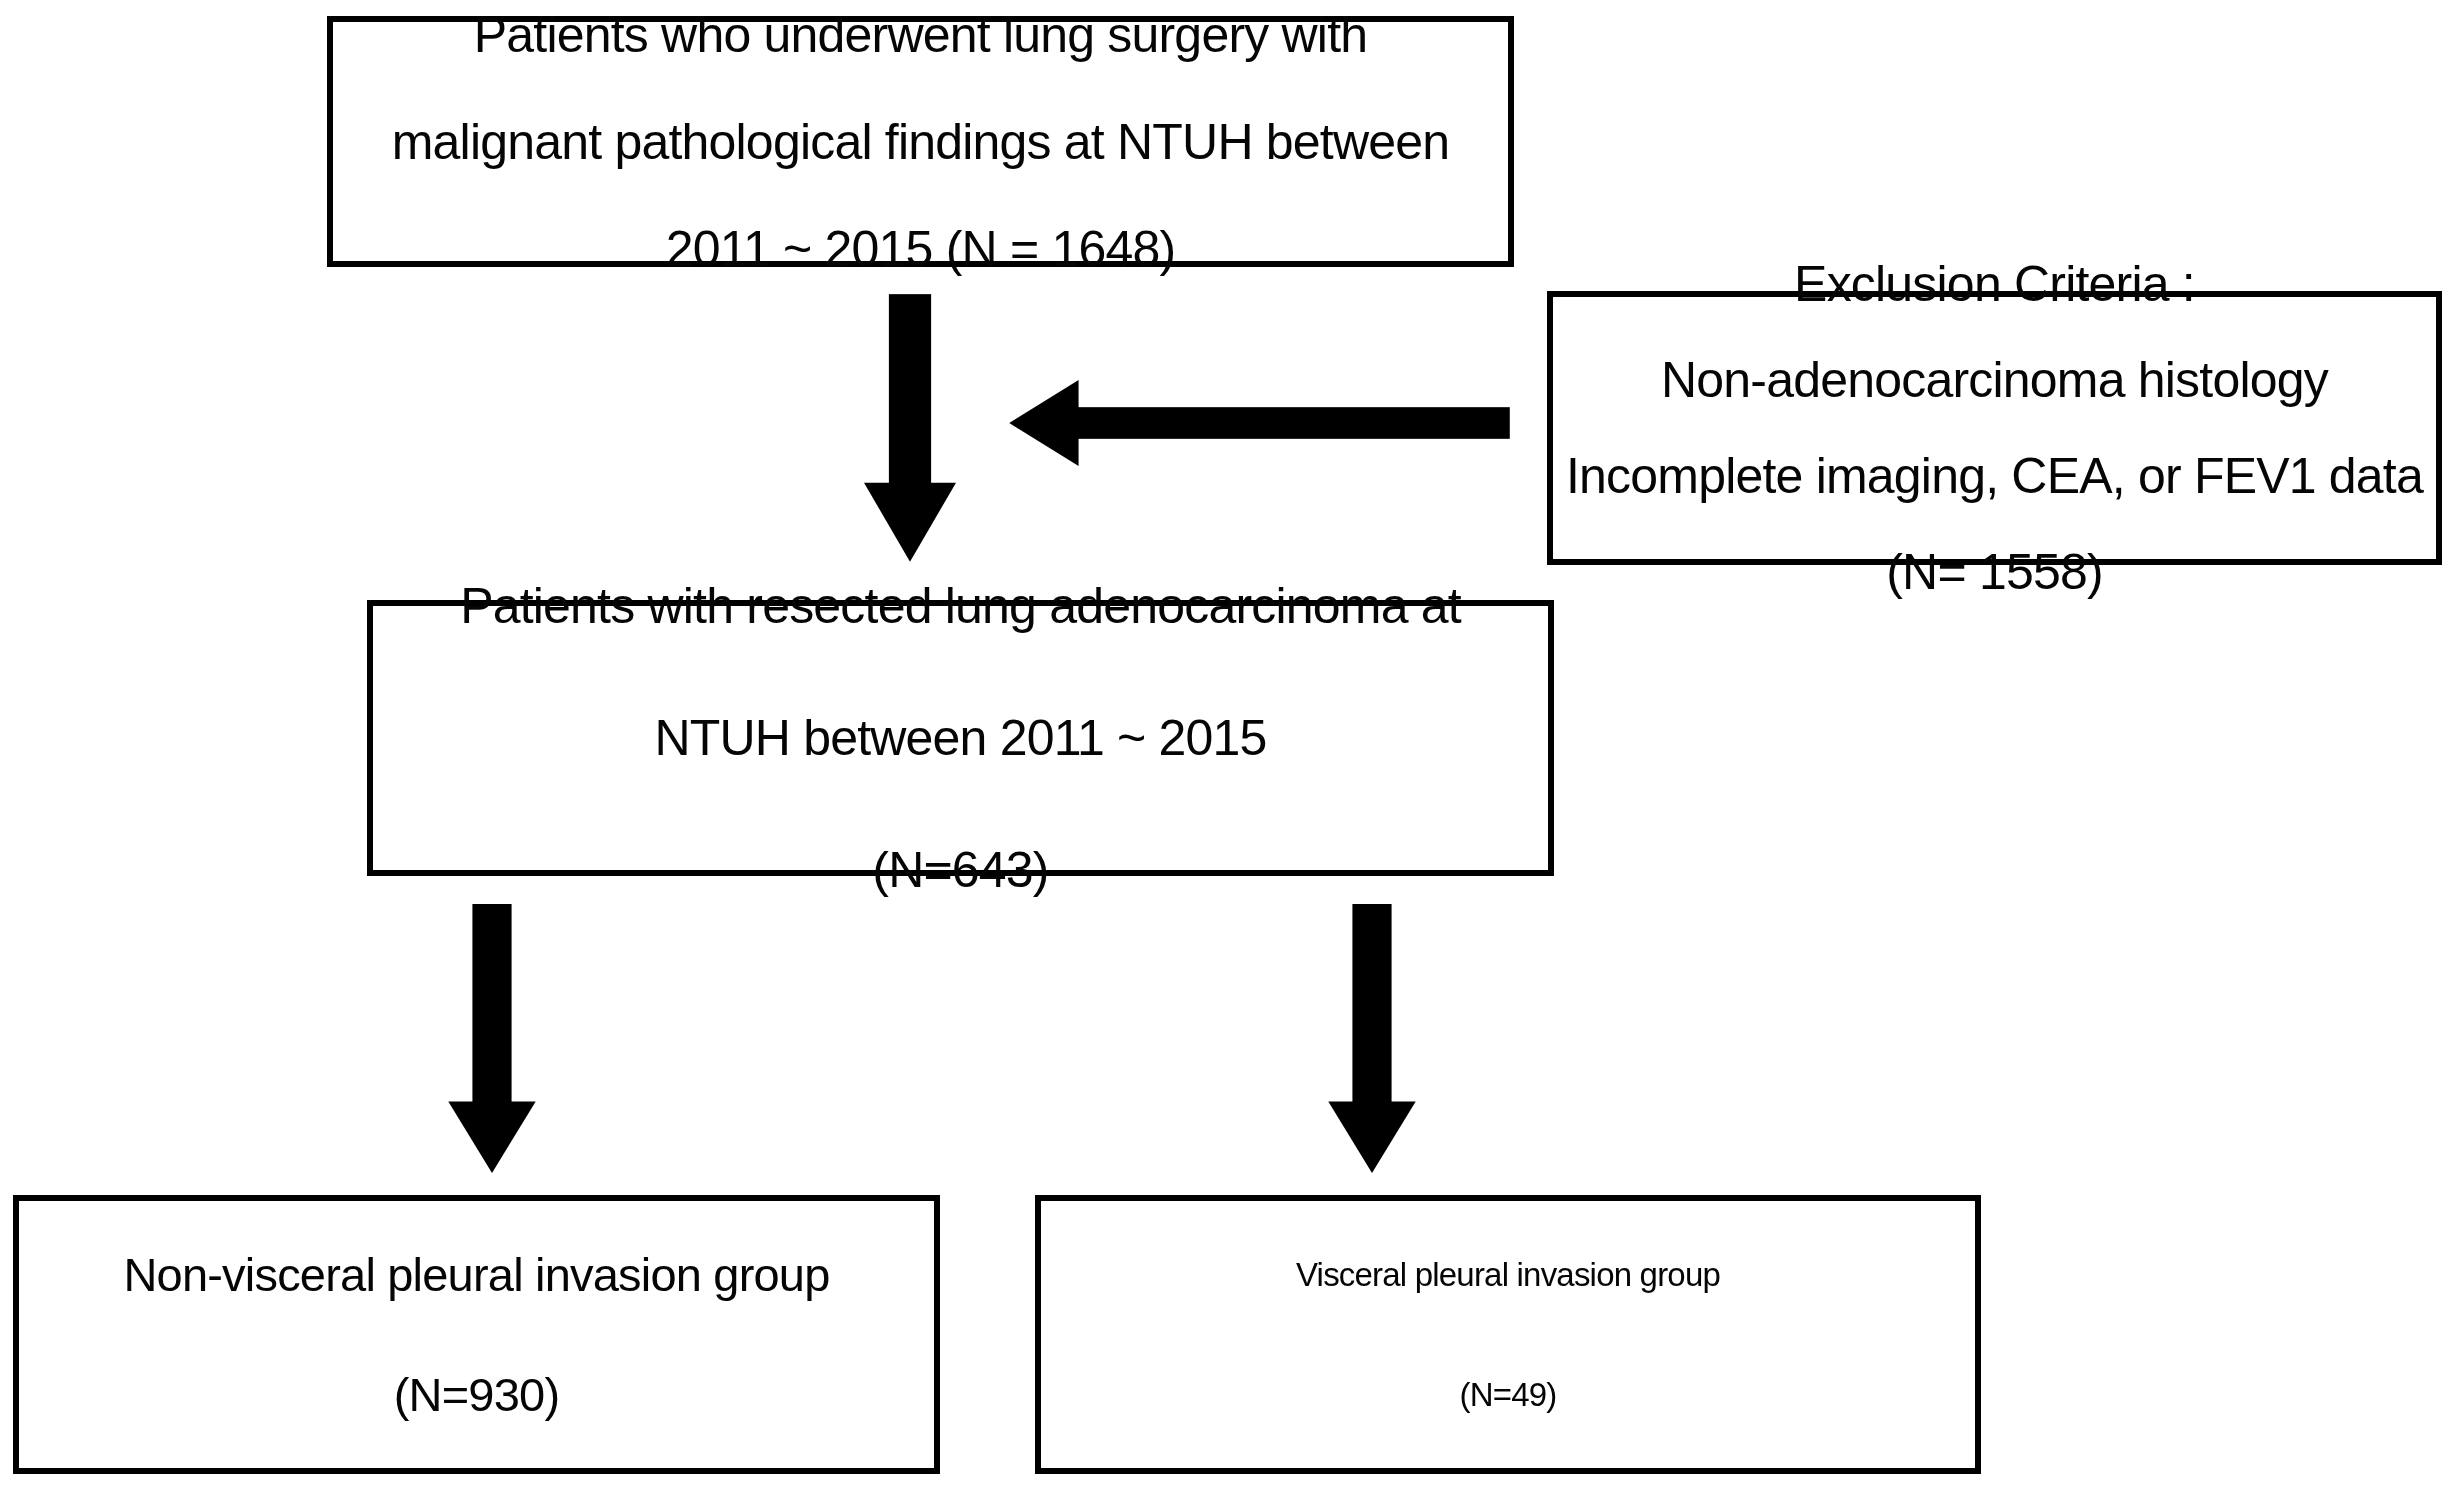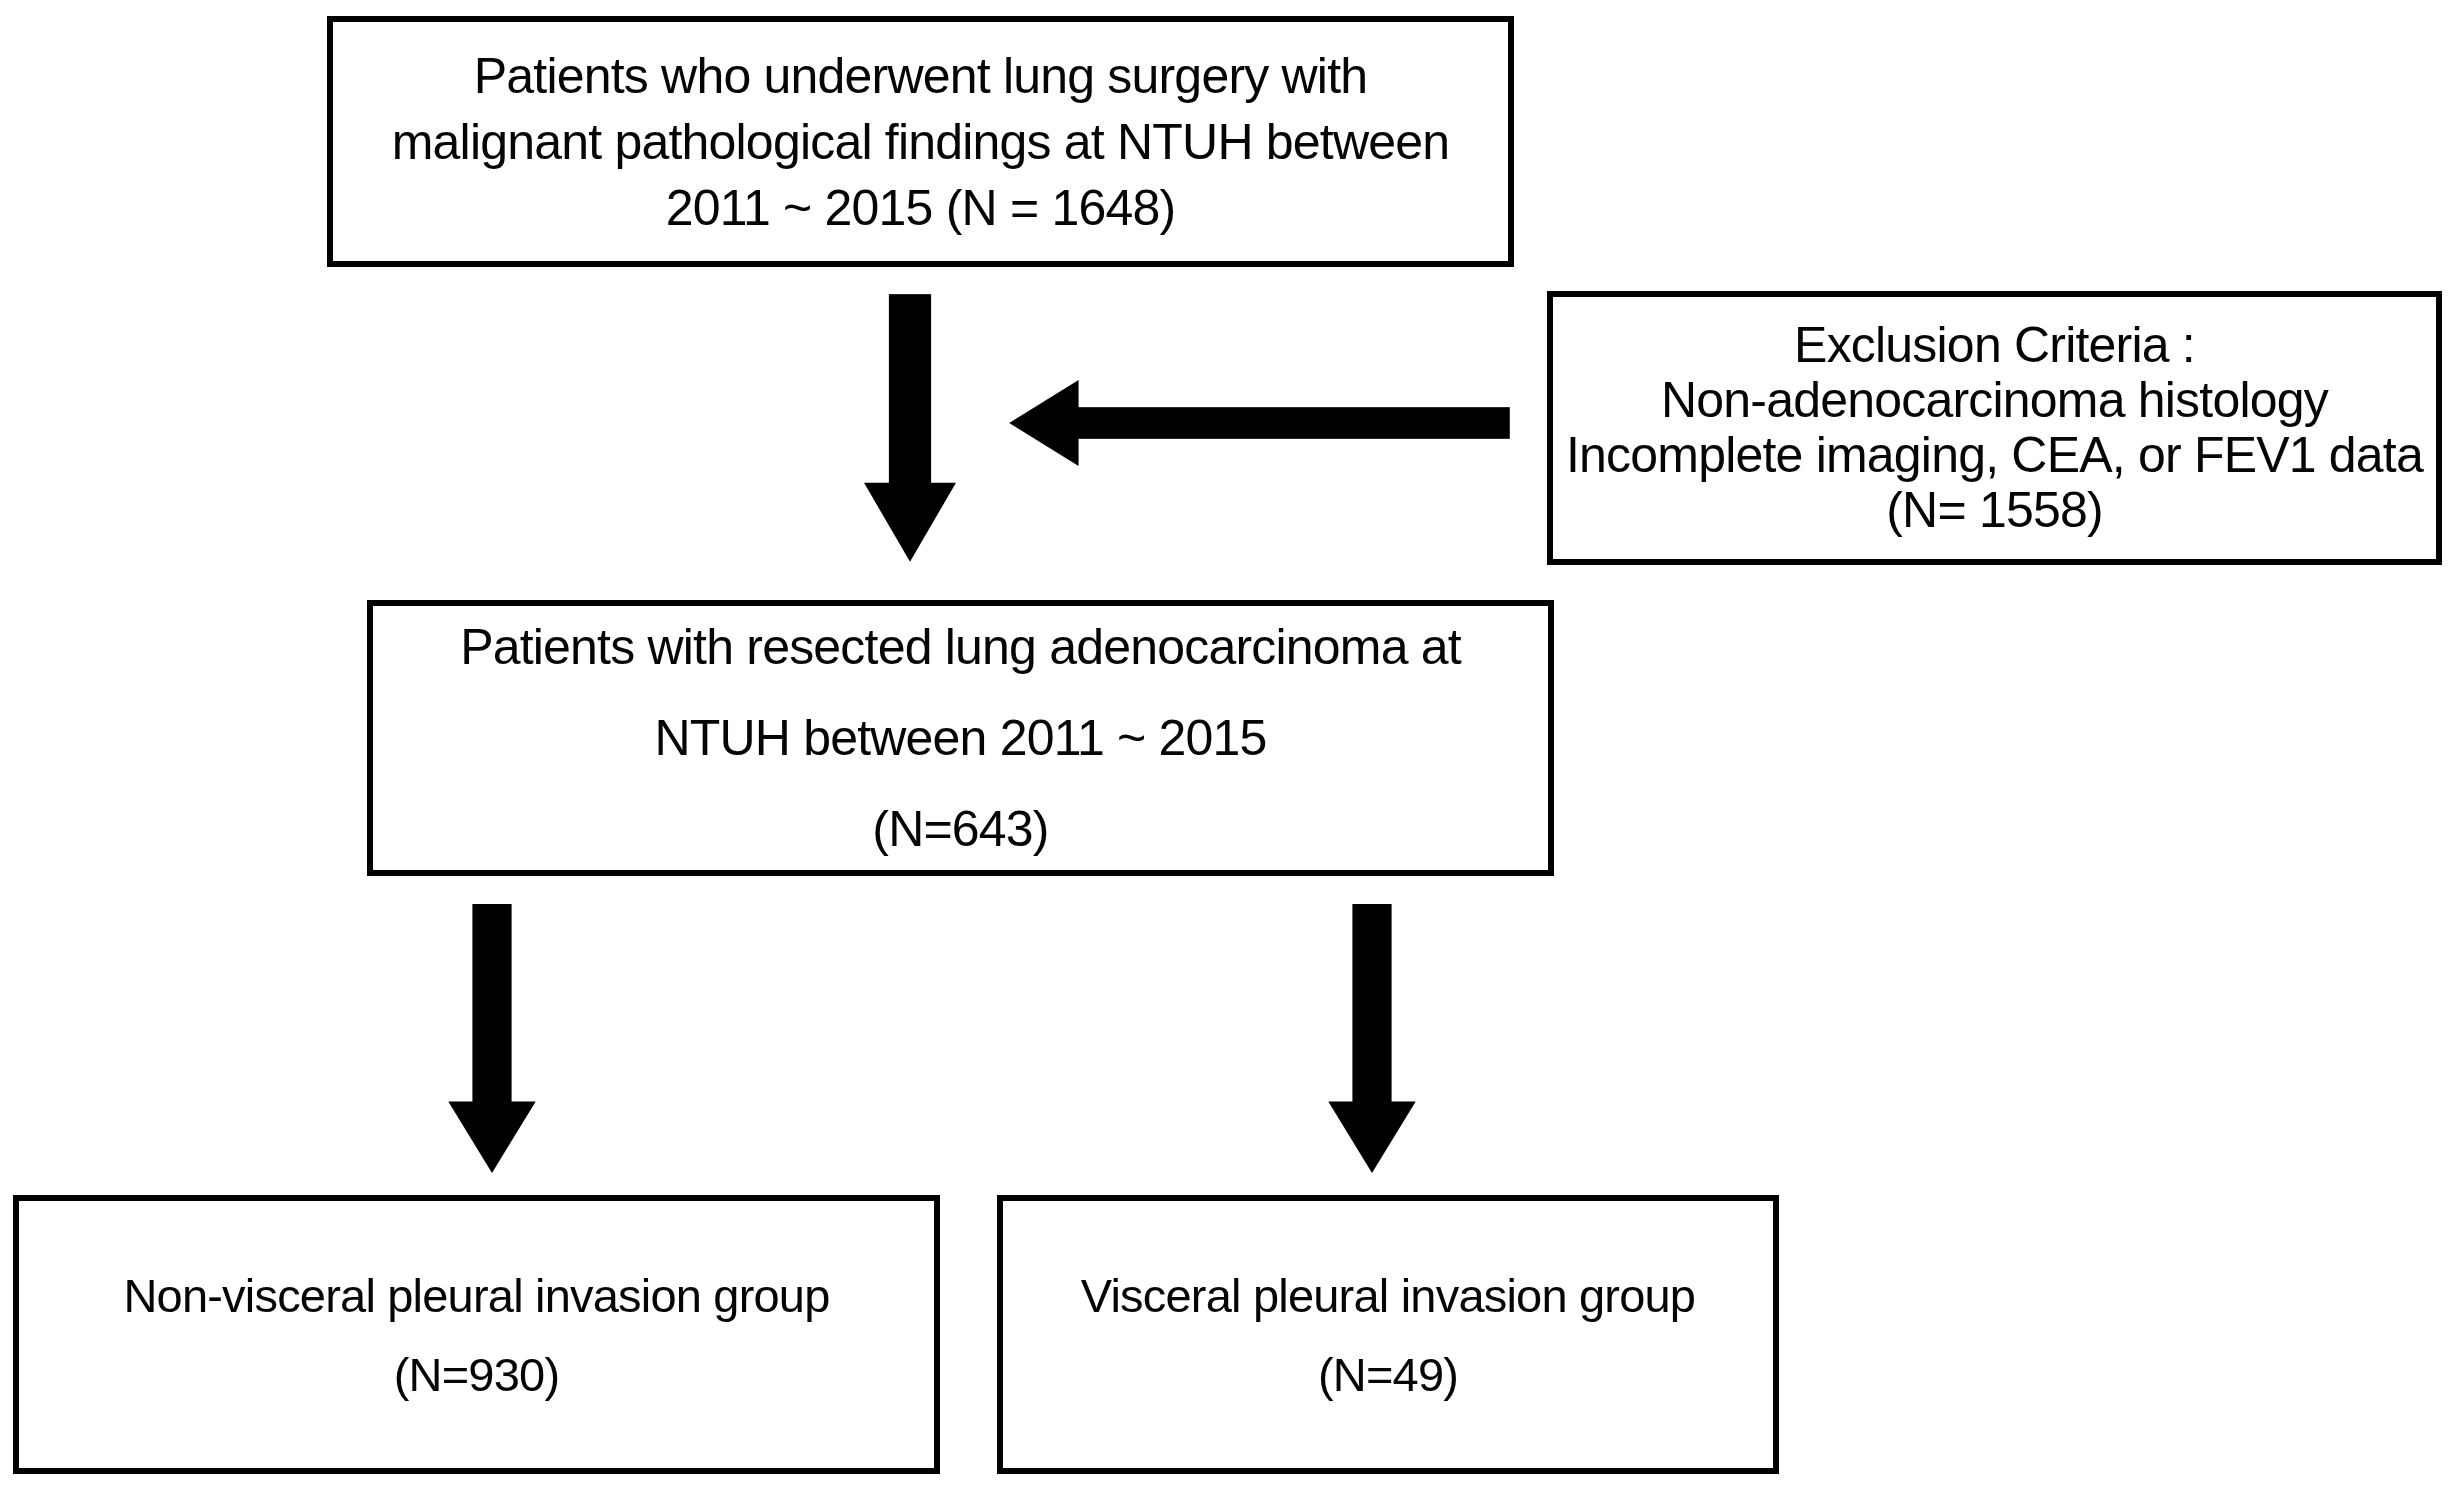--- a/index.html
+++ b/index.html
@@ -20,20 +20,21 @@
   .box {
     position: absolute;
     border: 6px solid #000000;
     background: #ffffff;
     box-sizing: border-box;
     display: flex;
     flex-direction: column;
     align-items: center;
     justify-content: center;
     text-align: center;
+    gap: 41px;
   }
   .box .line {
     white-space: nowrap;
     letter-spacing: -0.8px;
   }
   
   .box-top {
     left: 327px; top: 16px;
     width: 1187px; height: 251px;
     font-size: 50px; line-height: 66px;
@@ -50,23 +51,23 @@
     width: 1187px; height: 276px;
     font-size: 50px; line-height: 91px; margin-left: 40px;
   }
   
   .box-bottom-left {
     left: 13px; top: 1195px;
     width: 927px; height: 279px;
     font-size: 47px; line-height: 79px;
   }
   .box-bottom-right {
-    left: 997px; top: 1195px;
-    width: 782px; height: 279px;
-    font-size: 47px; line-height: 79px;
+    left: 1035px; top: 1195px;
+    width: 946px; height: 279px;
+    font-size: 33px; line-height: 79px;
   }
   .arrow {
     position: absolute;
     display: block;
   }
   .arrow svg { display: block; }
   .arrow-a { left: 864px; top: 294px; }
   .arrow-b { left: 1009px; top: 374px; }
   .arrow-c { left: 448px;  top: 904px; }
   .arrow-d { left: 1328px; top: 904px; }

